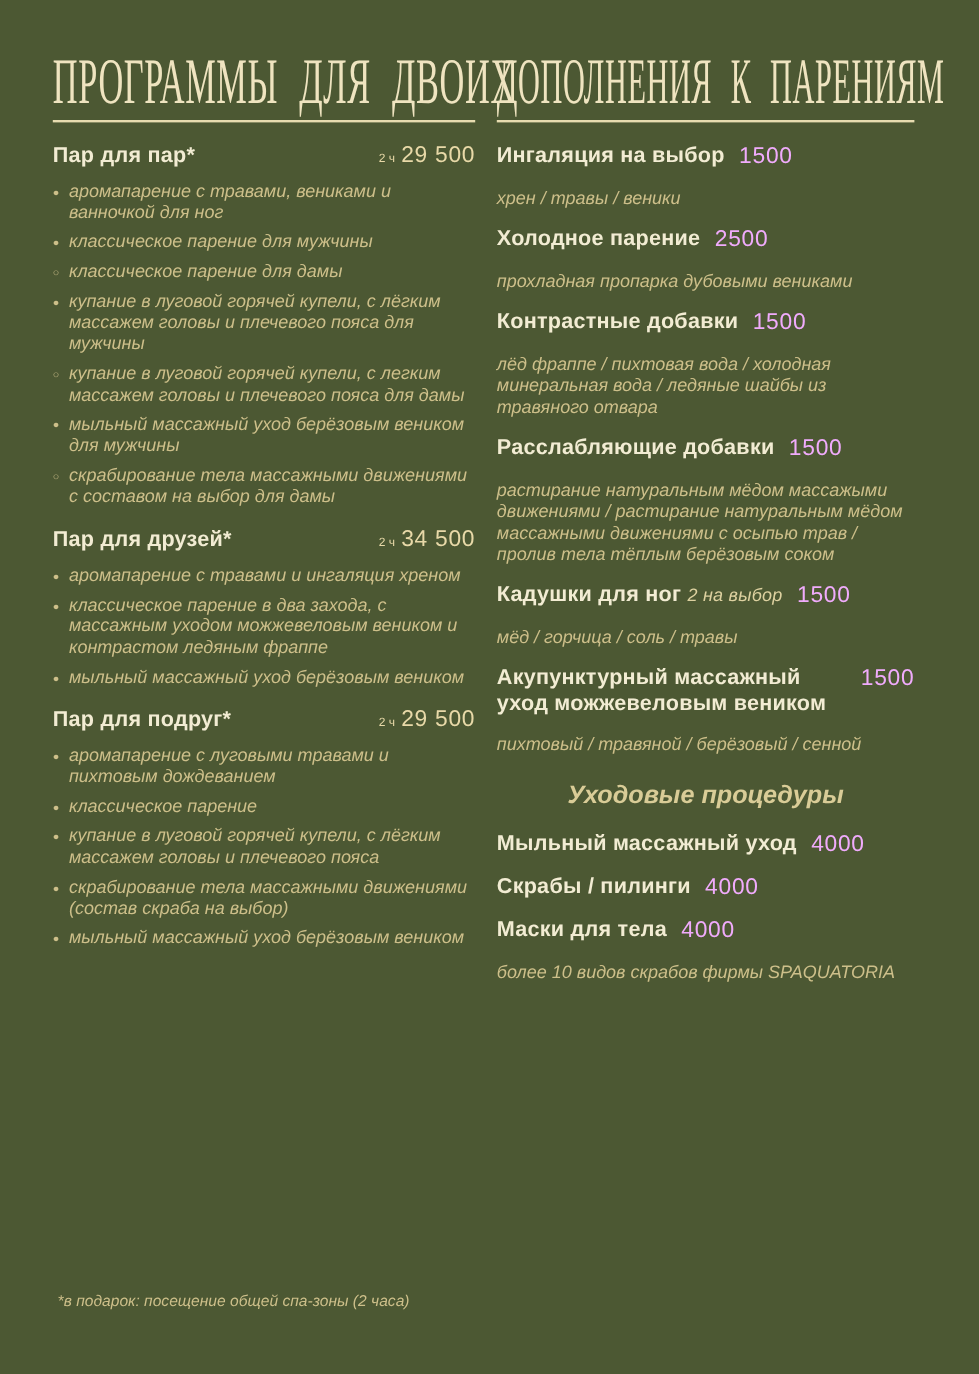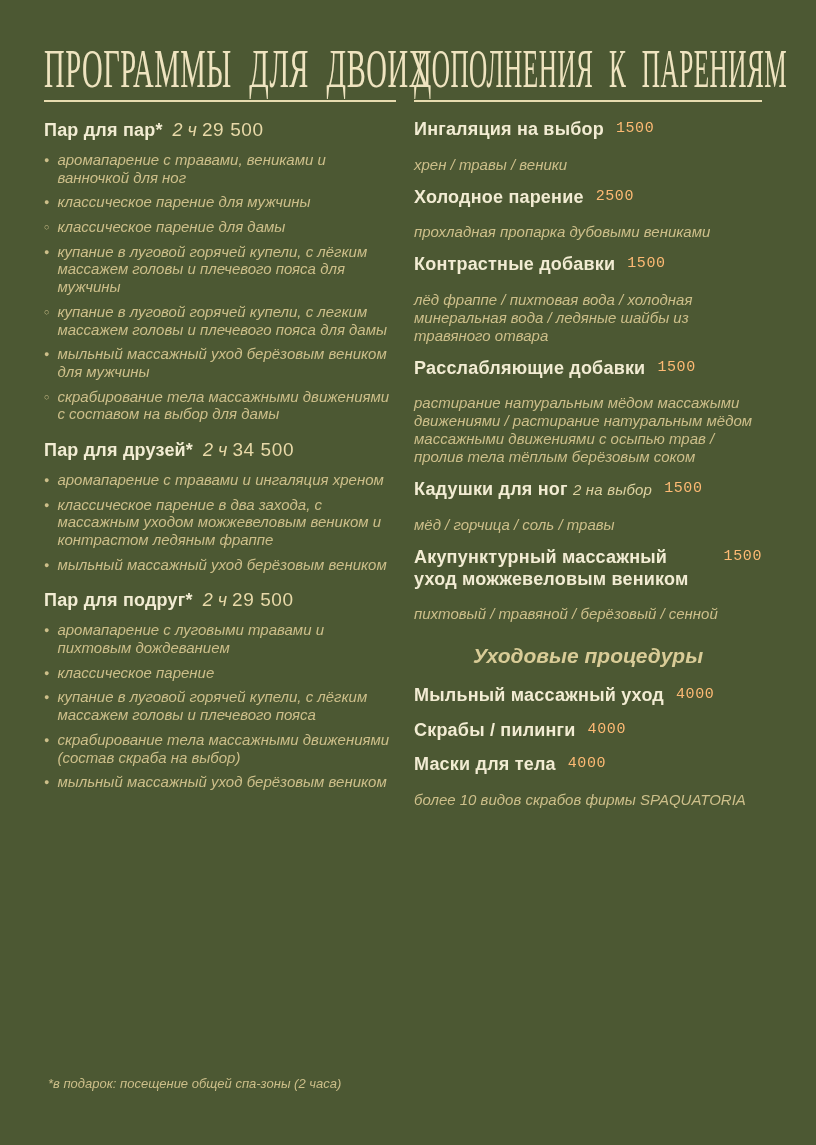--- a/index.html
+++ b/index.html
@@ -24,41 +24,41 @@
     letter-spacing:1px; word-spacing:18px;
     transform-origin:left bottom;
     white-space:nowrap;
   }
   .heading-text.hl { transform:scale(0.55, 1.04); }
   .heading-text.hr { transform:scale(0.485, 1.04); }
   .rule { border-bottom:2px solid #e7dcb0; margin-top:6px; margin-bottom:17px; }
 
   
   .program { margin-bottom:5px; }
-  .p-head { display:flex; justify-content:flex-start; align-items:baseline; gap:10px; }
+  .p-head { display:flex; justify-content:space-between; align-items:baseline; gap:27px; }
   .p-title { font-size:18px; font-weight:700; color:#f2ecd3; letter-spacing:0.2px; }
   .p-price { white-space:nowrap; color:#e8d9a8; }
-  .p-duration { font-style:italic; font-size:18px; margin-right:5px; }
+  .p-duration { font-size:10px; margin-right:5px; }
   .p-amount { font-size:19px; letter-spacing:0.6px; }
   ul.features { list-style:none; margin:10px 0 16px 0; padding:0; }
   li.feature {
     display:flex; gap:8px;
     color:#cdbf8a; font-style:italic;
     font-size:15px; line-height:1.18;
     margin-bottom:7px;
   }
   .marker { flex:0 0 auto; font-size:9px; line-height:1; margin-top:5px; font-style:normal; }
 
   
   .menu-item { margin-bottom:13px; }
   .mi-head { display:flex; justify-content:flex-start; align-items:flex-start; gap:12px; }
   .mi-title { font-size:18px; font-weight:700; color:#f2ecd3; line-height:1.2; letter-spacing:0.2px; }
   .mi-suffix { font-weight:400; font-style:italic; font-size:15px; color:#ddd1a0; }
   .mi-suffix:empty { display:none; }
-  .mi-price { font-size:15px; color:#fdba74; letter-spacing:0.6px; white-space:nowrap; margin-top:1px;font-family:Liberation Mono, monospace; }
+  .mi-price { font-size:19px; color:#f0abfc; letter-spacing:0.6px; white-space:nowrap; margin-top:1px; }
   .mi-desc { font-style:italic; font-size:15px; color:#cdbf8a; line-height:1.2; margin-top:15px; }
   .mi-desc:empty { display:none; }
   .subheading { font-style:italic; font-weight:700; font-size:21px; color:#d9cc97; margin:21px 0 17px 0;text-align:center; }
 
   .footnote {
     position:absolute; left:48px; top:1076px;
     font-style:italic; font-size:13px; color:#cdbf8a;text-align:right;
   }
 </style>
 </head>

